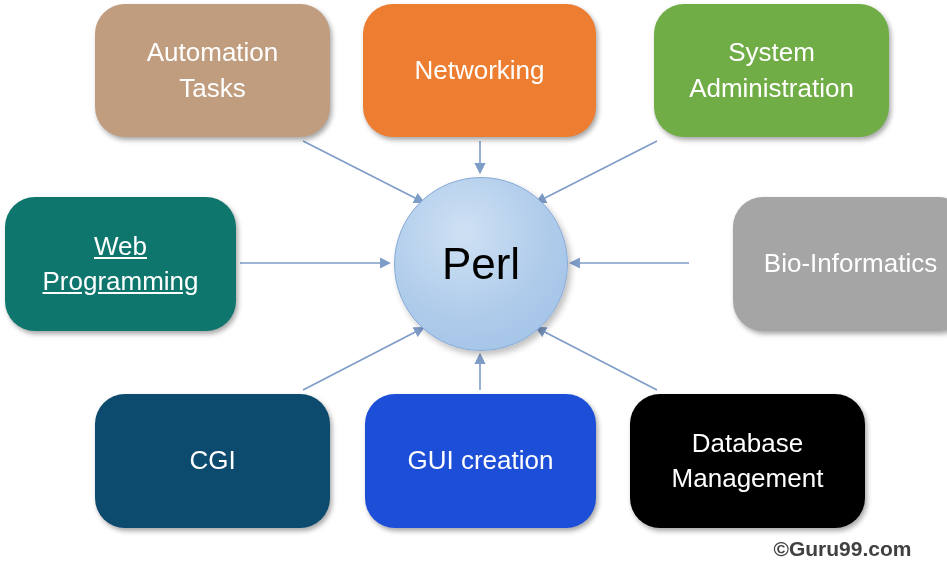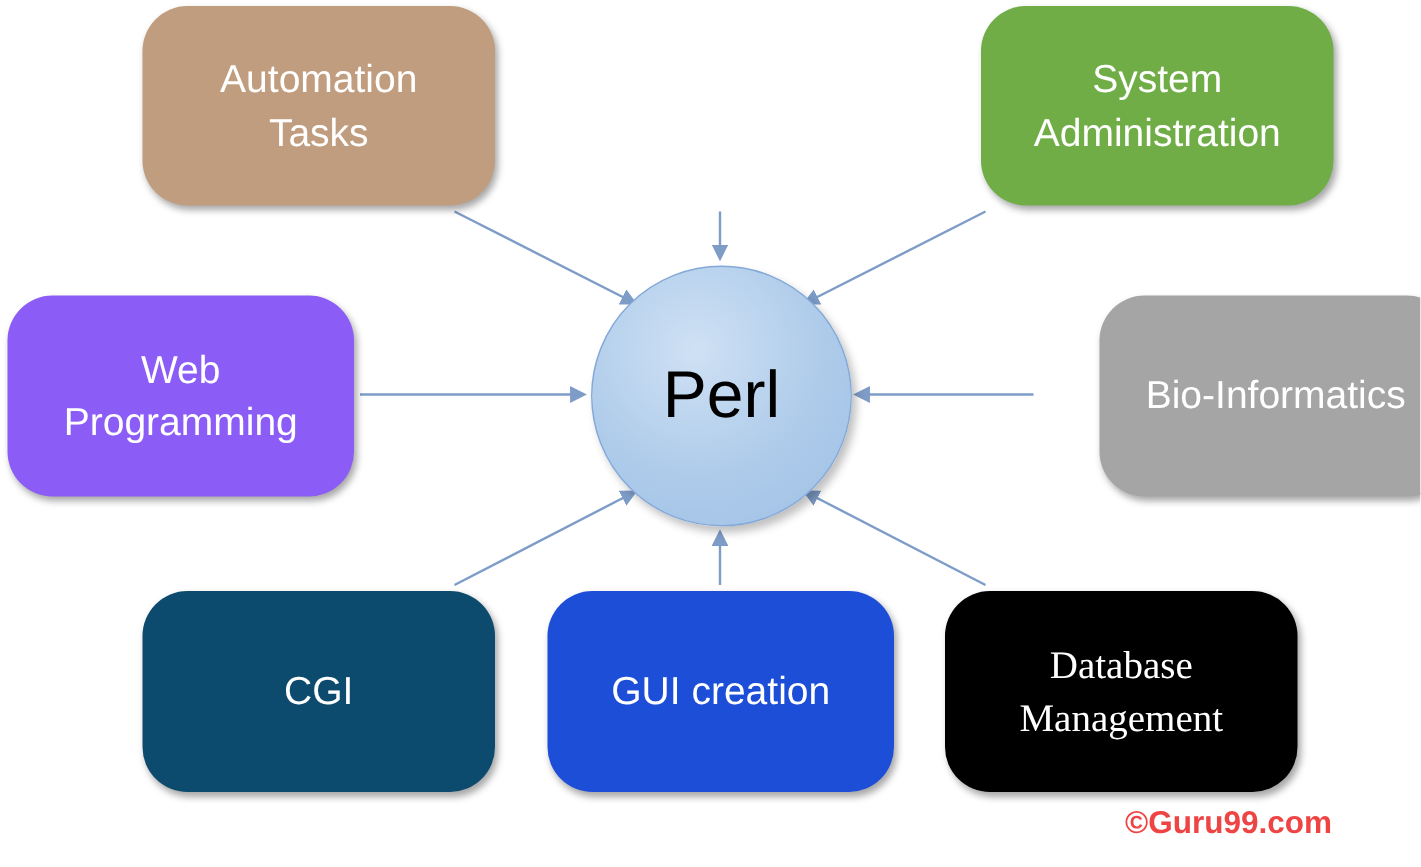--- a/index.html
+++ b/index.html
@@ -40,43 +40,43 @@
   }
   .node .label { display: block; }
 
   .pos-automation   { left: 95px;  top: 4px;   width: 235px; height: 133px; padding: 0 38px; box-sizing: border-box; }
   .pos-networking   { left: 363px; top: 4px;   width: 233px; height: 133px; }
   .pos-sysadmin     { left: 654px; top: 4px;   width: 235px; height: 133px; padding: 0 28px; box-sizing: border-box; }
   .pos-webprog      { left: 5px;   top: 197px; width: 231px; height: 134px; padding: 0 30px; box-sizing: border-box; }
   .pos-bioinfo      { left: 693px; top: 197px; width: 235px; height: 134px; margin-left: 40px; }
   .pos-cgi          { left: 95px;  top: 394px; width: 235px; height: 134px; }
   .pos-gui          { left: 365px; top: 394px; width: 231px; height: 134px; }
-  .pos-database     { left: 630px; top: 394px; width: 235px; height: 134px; padding: 0 14px; box-sizing: border-box; font-family: Liberation Serif, serif; }
+  .pos-database     { left: 630px; top: 394px; width: 235px; height: 134px; padding: 0 14px; box-sizing: border-box; }
 
   .center-circle {
     position: absolute;
     left: 394px; top: 177px;
     width: 172px; height: 172px;
     border-radius: 50%;
     background: radial-gradient(circle at 40% 32%, #cfe1f4 0%, #aecbea 55%, #9ec0e6 100%);
     border: 1px solid #84a9d8;
     display: flex;
     align-items: center;
     justify-content: center;
     color: #000000;
     font-size: 44px;
     box-shadow: 3px 4px 6px rgba(0,0,0,0.25);
     z-index: 3;
   }
   .watermark {
     position: absolute;
     left: 750px; top: 537px;
     width: 185px;
-    text-align: left;
-    color: #ef4444;
+    text-align: center;
+    color: #404040;
     font-weight: bold;
     font-size: 21px;
     z-index: 4;
   }
 </style>
 </head>
 <body>
 
 <div class="stage">
 
@@ -93,26 +93,29 @@
     <line x1="689" y1="263" x2="571" y2="263" marker-end="url(#arrowhead)"></line>
     <line x1="303" y1="390" x2="423" y2="328" marker-end="url(#arrowhead)"></line>
     <line x1="480" y1="390" x2="480" y2="355" marker-end="url(#arrowhead)"></line>
     <line x1="657" y1="390" x2="537" y2="328" marker-end="url(#arrowhead)"></line>
   </svg>
 
   <div class="node pos-automation" style="background-color: rgb(192, 157, 126);">
     <span class="label">Automation Tasks</span>
   </div>
 
+  <div class="node pos-networking" style="background-color: rgb(237, 125, 49);">
+    <span class="label">Networking</span>
+  </div>
 
   <div class="node pos-sysadmin" style="background-color: rgb(112, 173, 71);">
     <span class="label">System Administration</span>
   </div>
 
-  <div class="node pos-webprog" style="background-color: #8b5cf6;">
+  <div class="node pos-webprog" style="background-color: #0f766e; text-decoration: underline;">
     <span class="label">Web Programming</span>
   </div>
 
   <div class="node pos-bioinfo" style="background-color: rgb(165, 165, 165);">
     <span class="label">Bio-Informatics</span>
   </div>
 
   <div class="node pos-cgi" style="background-color: #0c4a6e;">
     <span class="label">CGI</span>
   </div>

